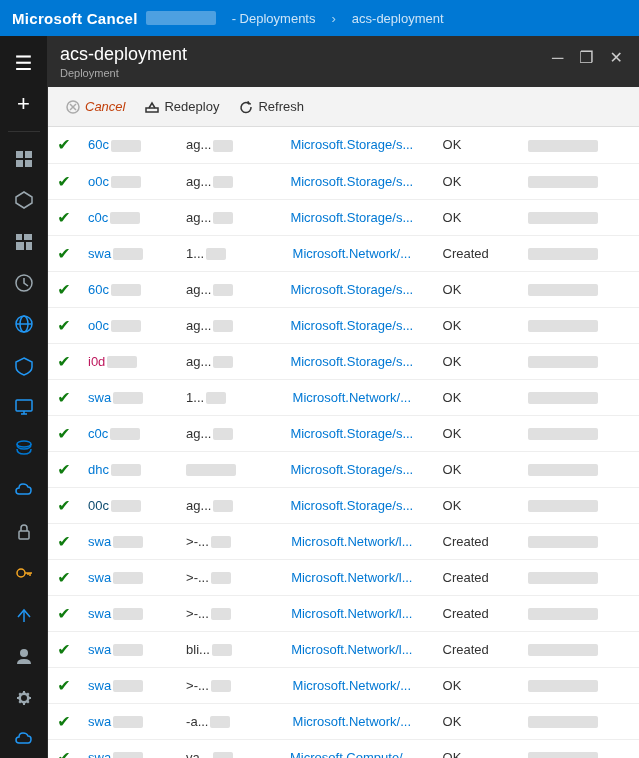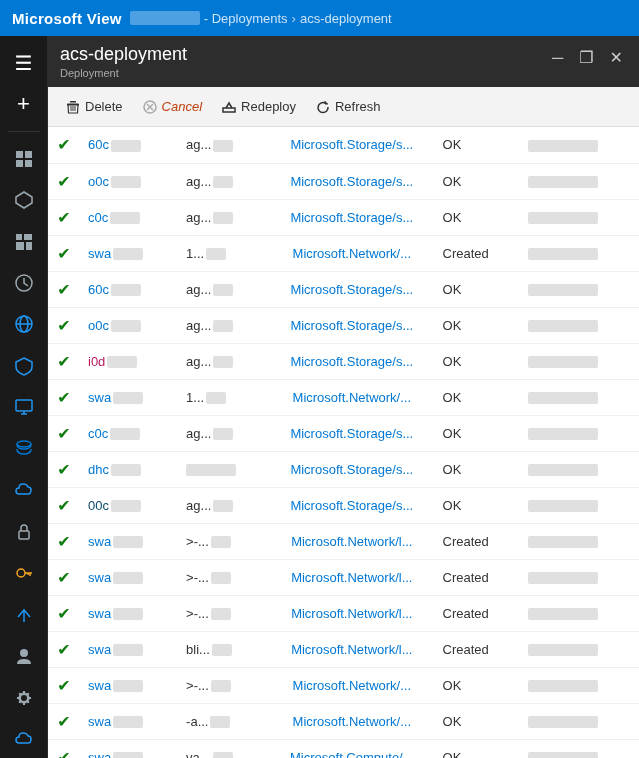--- a/index.html
+++ b/index.html
@@ -29,21 +29,21 @@
       color: #fff;
       font-size: 15px;
       font-weight: 600;
       letter-spacing: 0.3px;
     }
     .top-bar-breadcrumb {
       color: #cce4f7;
       font-size: 13px;
       display: flex;
       align-items: center;
-      gap: 4px;
+      gap: 16px;
     }
     .top-bar-breadcrumb .blurred {
       background: rgba(255,255,255,0.3);
       border-radius: 2px;
       color: transparent;
       min-width: 70px;
       height: 14px;
       display: inline-block;
     }
     .breadcrumb-sep { color: #aad4f0; }
@@ -219,21 +219,21 @@
 
     
     .table-container::-webkit-scrollbar { width: 8px; }
     .table-container::-webkit-scrollbar-track { background: #f0f0f0; }
     .table-container::-webkit-scrollbar-thumb { background: #c0c0c0; }
   </style>
 </head>
 <body>
 
 <div class="top-bar">
-  <span class="top-bar-logo">Microsoft View</span>
+  <span class="top-bar-logo">Microsoft Cancel</span>
   <div class="top-bar-breadcrumb">
     <span class="blurred"></span>
     <span>- Deployments</span>
     <span class="breadcrumb-sep">›</span>
     <span>acs-deployment</span>
   </div>
 </div>
 
 <div class="main-layout">
 
@@ -345,33 +345,20 @@
         <p>Deployment</p>
       </div>
       <div class="window-controls">
         <button class="window-control-btn">─</button>
         <button class="window-control-btn">❐</button>
         <button class="window-control-btn">✕</button>
       </div>
     </div>
 
     <div class="toolbar">
-      <button class="toolbar-btn">
-        <span class="toolbar-icon">
-          <svg width="14" height="14" viewBox="0 0 14 14" fill="#333">
-              <rect x="1" y="4" width="12" height="1.5"></rect>
-              <rect x="4" y="1" width="6" height="1.5"></rect>
-              <path d="M2 4 L2.5 13 L11.5 13 L12 4 Z" fill="none" stroke="#333" stroke-width="1.2"></path>
-              <line x1="5" y1="6" x2="5" y2="11" stroke="#333" stroke-width="1"></line>
-              <line x1="7" y1="6" x2="7" y2="11" stroke="#333" stroke-width="1"></line>
-              <line x1="9" y1="6" x2="9" y2="11" stroke="#333" stroke-width="1"></line>
-            </svg>
-        </span>
-        <span>Delete</span>
-      </button>
       <button class="toolbar-btn disabled">
         <span class="toolbar-icon">
           <svg width="14" height="14" viewBox="0 0 14 14" fill="none" stroke="#aaa" stroke-width="1.5">
               <circle cx="7" cy="7" r="6"></circle>
               <line x1="4" y1="4" x2="10" y2="10"></line>
               <line x1="10" y1="4" x2="4" y2="10"></line>
             </svg>
         </span>
         <span>Cancel</span>
       </button>

